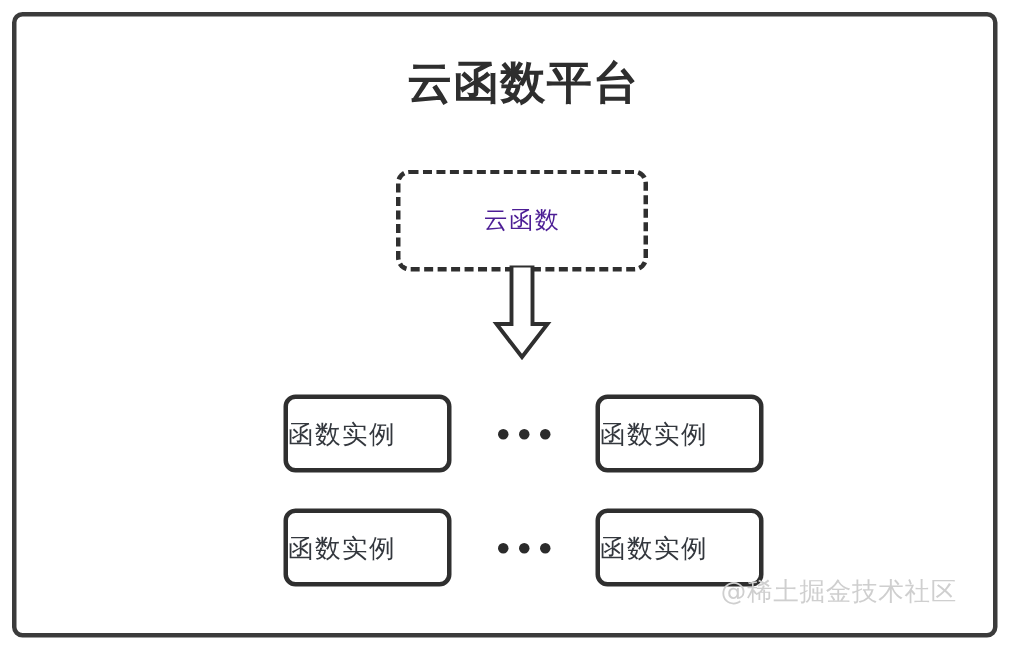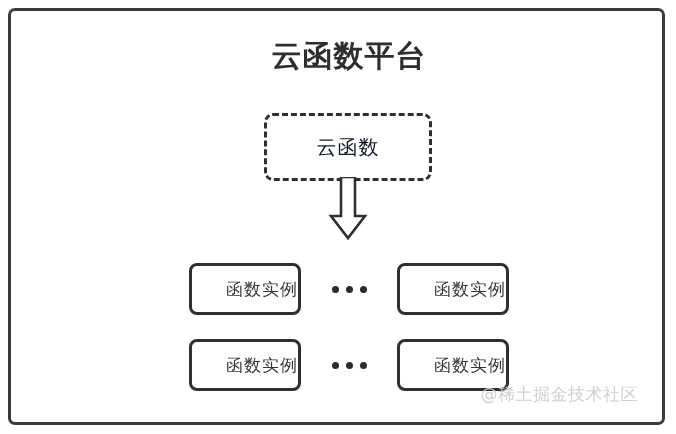--- a/index.html
+++ b/index.html
@@ -57,22 +57,22 @@
     height: 68px;
     box-sizing: border-box;
     border: 3px dashed #2f2f2f;
     border-radius: 9px;
     background: #ffffff;
     display: flex;
     align-items: center;
     justify-content: center;
   }
   .cloud-func-node .node-label {
-    font-size: 20px;
-    color: #0f172a;
+    font-size: 16px;
+    color: #4c1d95;
     letter-spacing: 1px;
   }
 
   
   .flow-arrow {
     position: absolute;
     left: 313px;
     top: 166px;
     width: 48px;
     height: 66px;
@@ -93,21 +93,21 @@
 
   .instance-box {
     width: 112px;
     height: 52px;
     box-sizing: border-box;
     border: 3px solid #2f2f2f;
     border-radius: 8px;
     background: #ffffff;
     display: flex;
     align-items: center;
-    justify-content: flex-end;
+    justify-content: flex-start;
   }
   .instance-box .box-label {
     font-size: 17px;
     color: #33373d;
     letter-spacing: 1px;
   }
 
   .ellipsis-dots {
     display: flex;
     align-items: center;

